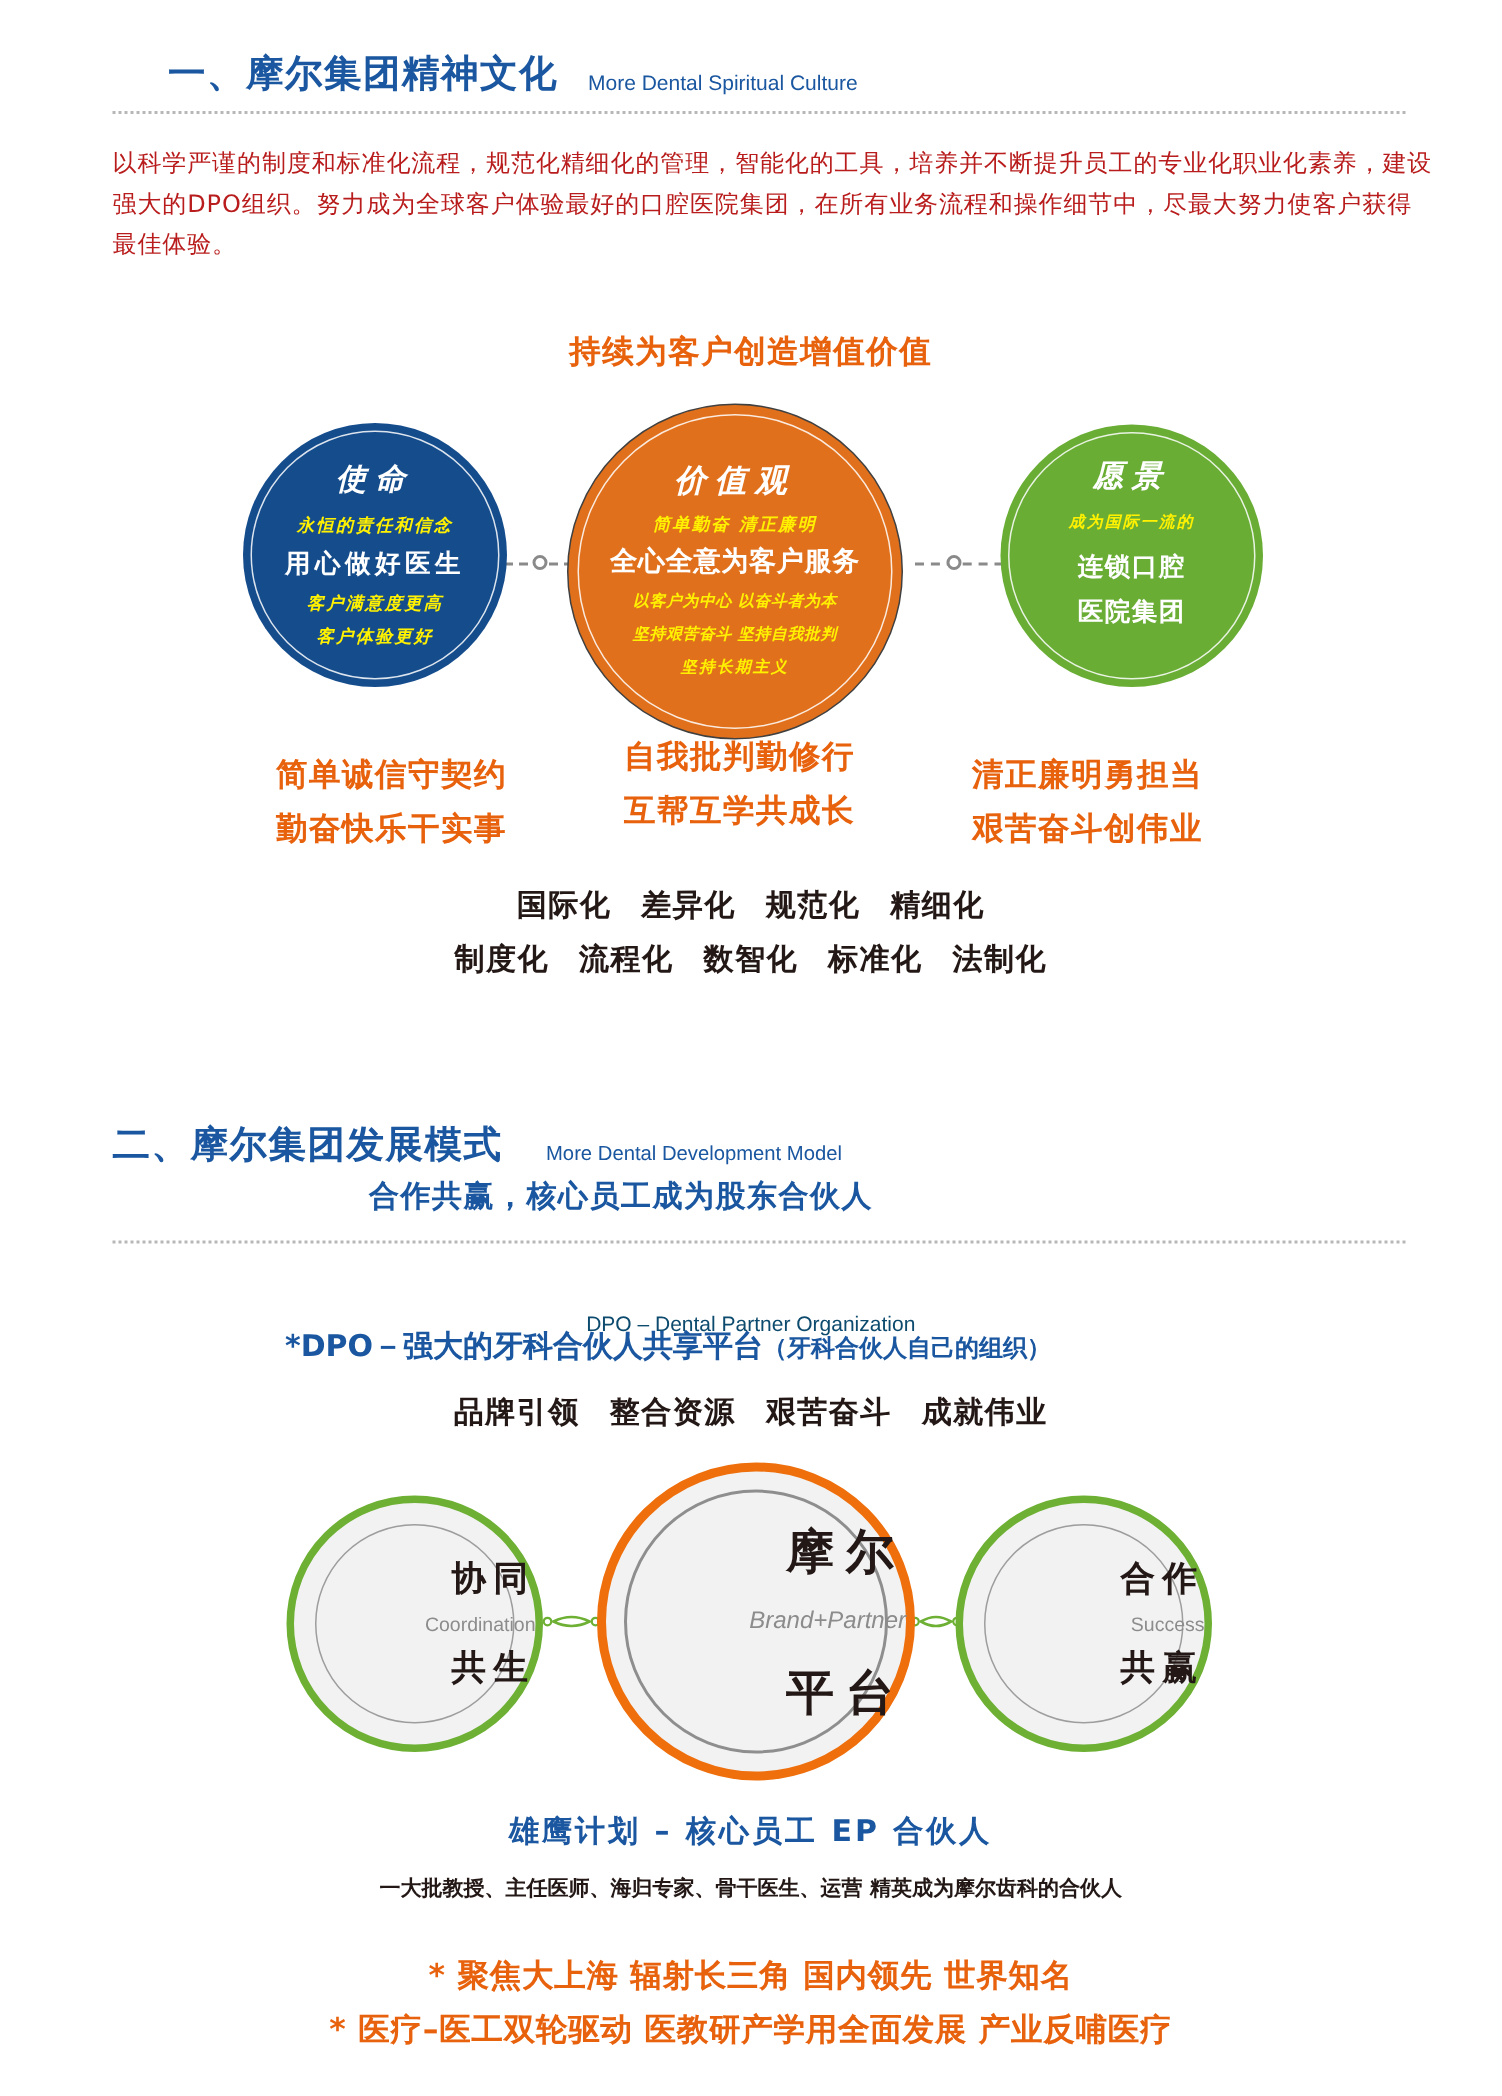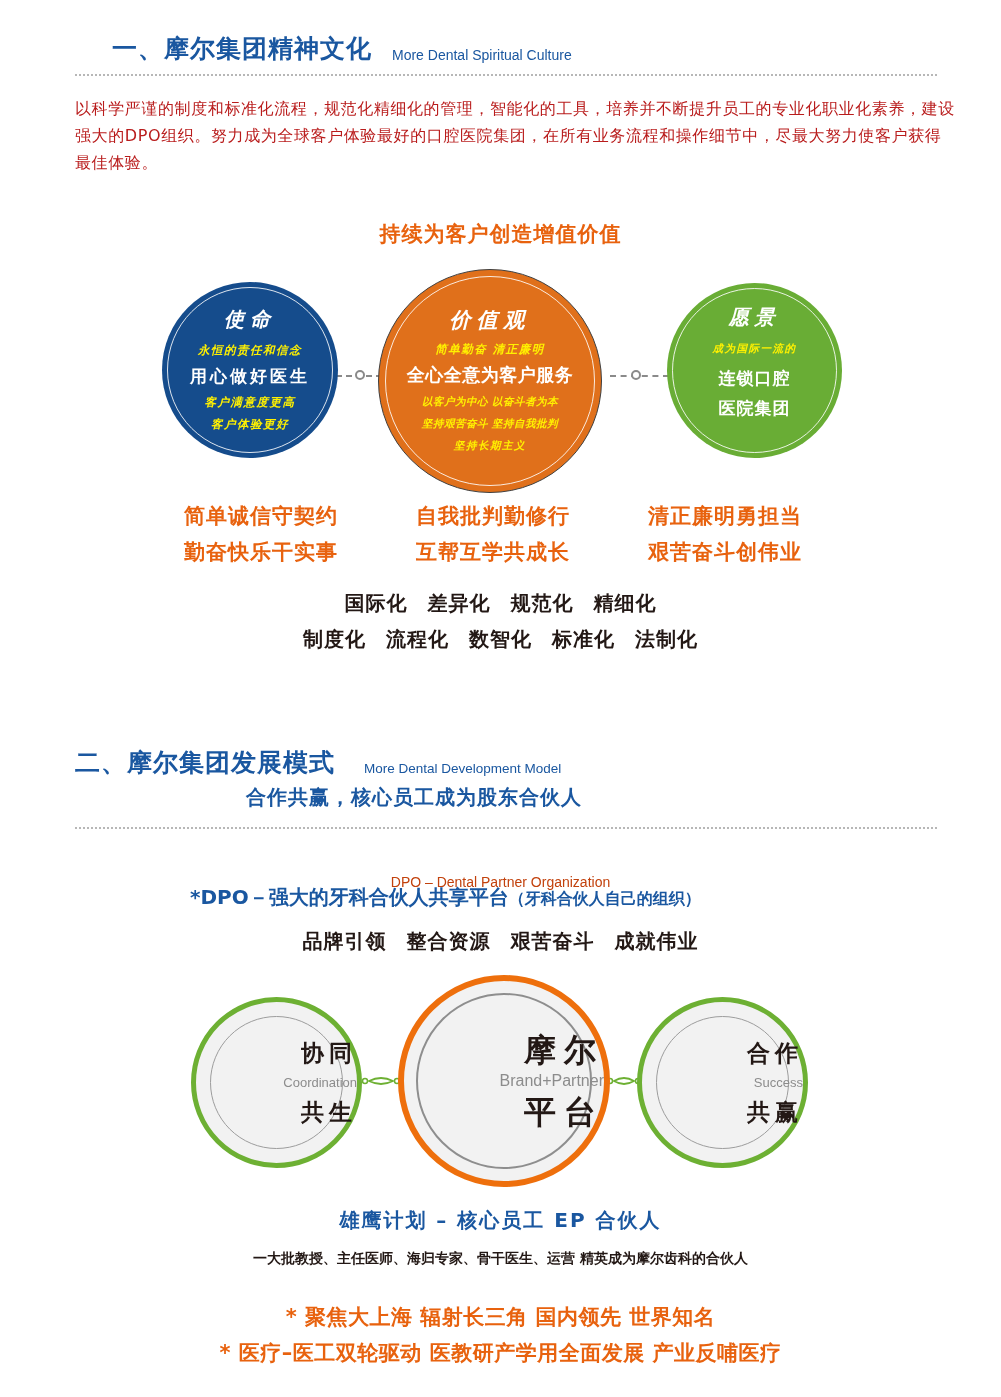--- a/index.html
+++ b/index.html
@@ -39,21 +39,21 @@
   .bc .inner { position: absolute; border-radius: 50%; }
   .bc-left { left: 191px; top: 997px; width: 171px; height: 171px; border: 5px solid #6db033; }
   .bc-left .inner { left: 14px; top: 14px; right: 14px; bottom: 14px; border: 1px solid #9d9d9d; }
   .bc-mid { left: 398px; top: 975px; width: 212px; height: 212px; border: 6px solid #ee6f0c; }
   .bc-mid .inner { left: 12px; top: 12px; right: 12px; bottom: 12px; border: 2px solid #8e8e8e; }
   .bc-right { left: 637px; top: 997px; width: 171px; height: 171px; border: 5px solid #6db033; }
   .bc-right .inner { left: 14px; top: 14px; right: 14px; bottom: 14px; border: 1px solid #9d9d9d; }
   .bc-cn { font-weight: bold; color: #231815; font-size: 23px; letter-spacing: 5px; line-height: 30px; z-index: 2; position: relative; }
   .bc-mid .bc-cn { font-size: 32px; line-height: 44px; letter-spacing: 8px; }
   .bc-en { font-family: "Liberation Sans", sans-serif; font-size: 13px; color: #8c8c8c; margin: 7px 0; z-index: 2; position: relative; }
-  .bc-mid .bc-en { font-size: 16px; margin: 0 0; }
+  .bc-mid .bc-en { font-size: 16px; margin: 16px 0; font-style: italic; }
   .chain { position: absolute; height: 10px; }
 
   .blue-t { color: #1a57a0; font-weight: bold; }
 </style>
 </head>
 <body>
 
 <div class="abs sec-title" style="left:75px; top:32px;margin-left:37px;">一、摩尔集团精神文化</div>
 <div class="abs sec-sub" style="left:392px; top:47px;">More Dental Spiritual Culture</div>
 <div class="dotline" style="top:74px;"></div>
@@ -91,21 +91,21 @@
   <div class="z callig ctitle" style="margin-top:-14px;text-align:center;">愿景</div>
   <div class="z callig cyel" style="font-size:10.5px; margin-bottom:4px;">成为国际一流的</div>
   <div class="z cwhite" style="font-size:17px; letter-spacing:1px;">连锁口腔</div>
   <div class="z cwhite" style="font-size:17px; letter-spacing:1px;">医院集团</div>
 </div>
 
 <div class="val-col" style="left:184px; top:498px;">
   <div>简单诚信守契约</div>
   <div>勤奋快乐干实事</div>
 </div>
-<div class="val-col" style="left:416px; top:498px;">
+<div class="val-col" style="left:416px; top:486px;">
   <div>自我批判勤修行</div>
   <div>互帮互学共成长</div>
 </div>
 <div class="val-col" style="left:648px; top:498px;">
   <div>清正廉明勇担当</div>
   <div>艰苦奋斗创伟业</div>
 </div>
 
 <div class="abs center-h kw-row" style="top:590px;">
   <span>国际化</span><span>差异化</span><span>规范化</span><span>精细化</span>
@@ -115,21 +115,21 @@
 </div>
 
 <div class="abs sec-title" style="left:75px; top:746px;">二、摩尔集团发展模式</div>
 <div class="abs sec-sub" style="left:364px; top:761px; font-size:13.5px;">More Dental Development Model</div>
 <div class="abs blue-t" style="left:246px; top:784px; font-size:20px; letter-spacing:1px; white-space:nowrap;">合作共赢，核心员工成为股东合伙人</div>
 <div class="dotline" style="top:827px;"></div>
 
 <div class="abs" style="left:190px; top:848px; white-space:nowrap;margin-top:36px;">
   <span class="blue-t" style="font-size:20px;">*DPO－强大的牙科合伙人共享平台</span><span class="blue-t" style="font-size:16px;">（牙科合伙人自己的组织）</span>
 </div>
-<div class="abs center-h" style="top:874px; font-family:'Liberation Sans', sans-serif; font-size:14px; color:#c2410c;">DPO – Dental Partner Organization</div>
+<div class="abs center-h" style="top:874px; font-family:'Liberation Sans', sans-serif; font-size:14px; color:#0c4a6e;">DPO – Dental Partner Organization</div>
 
 <div class="abs center-h kw-row" style="top:928px;">
   <span>品牌引领</span><span>整合资源</span><span>艰苦奋斗</span><span>成就伟业</span>
 </div>
 
 <svg class="chain" style="left:360px; top:1076px; width:42px;" viewBox="0 0 42 10">
   <circle cx="5" cy="5" r="2.5" fill="none" stroke="#6db033" stroke-width="1.5"></circle>
   <path d="M9 5 Q21 -1 33 5 Q21 11 9 5 Z" fill="none" stroke="#6db033" stroke-width="1.8"></path>
   <circle cx="37" cy="5" r="2.5" fill="none" stroke="#6db033" stroke-width="1.5"></circle>
 </svg>

